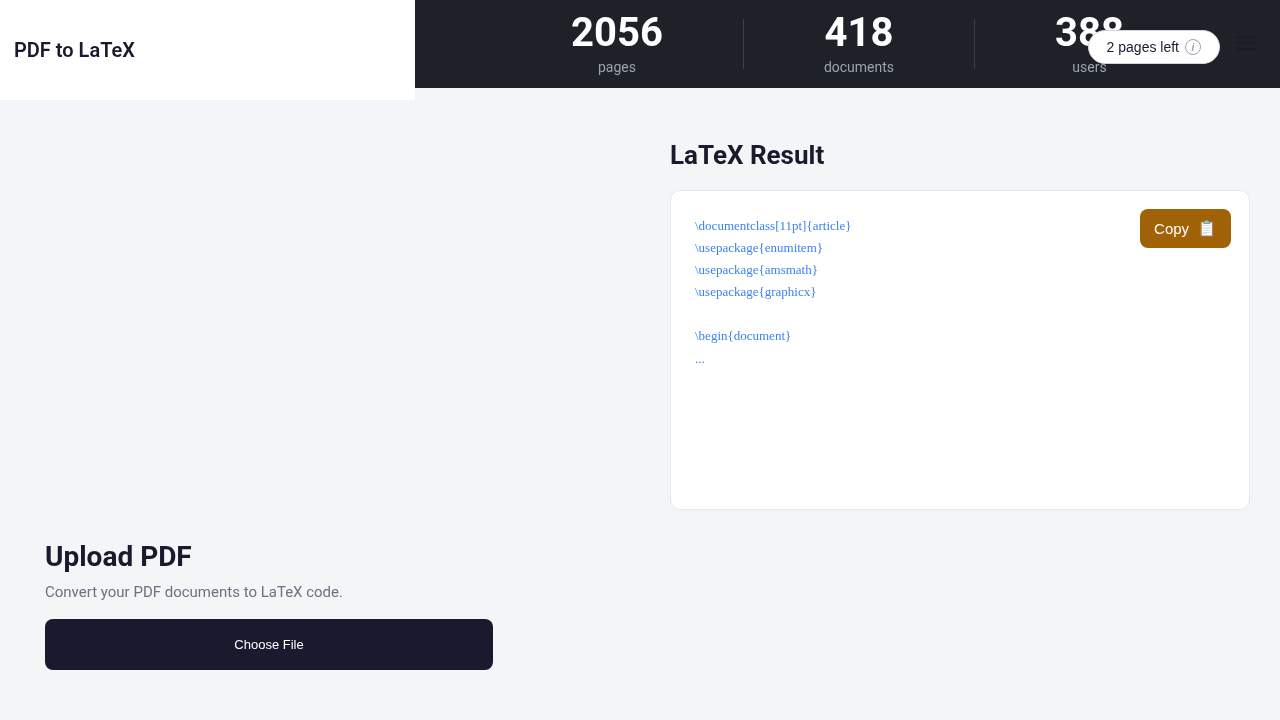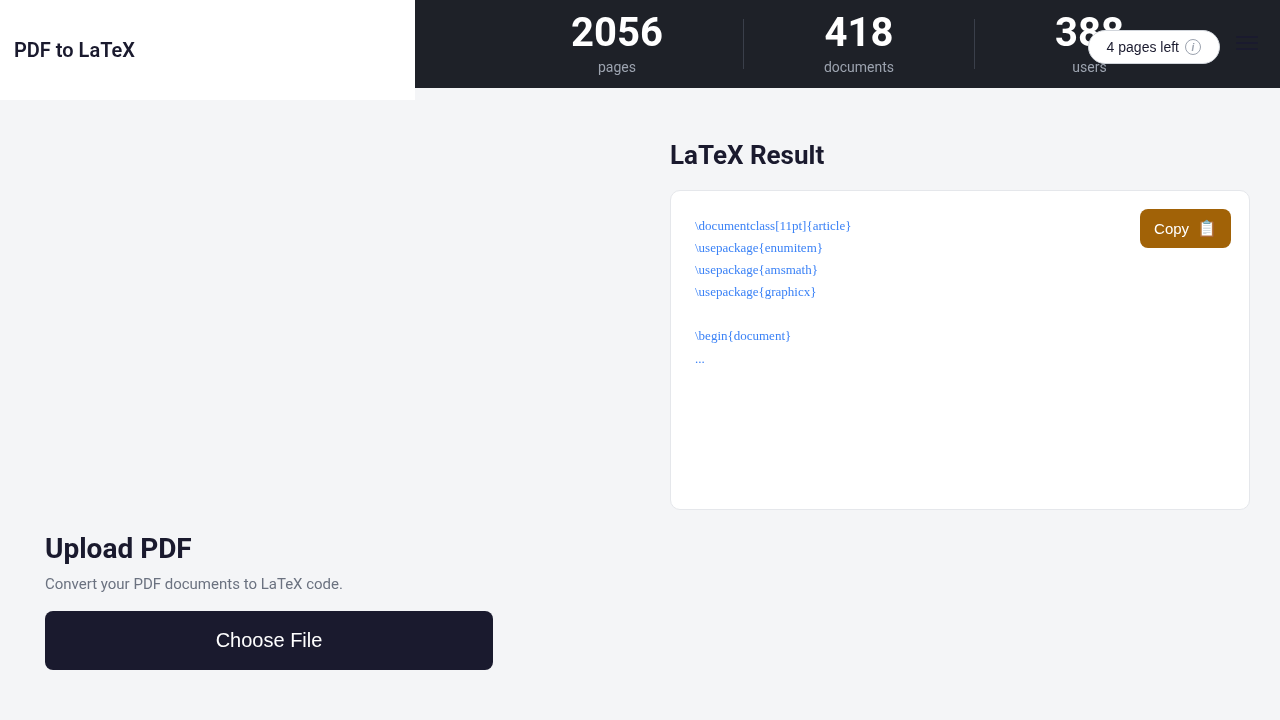--- a/index.html
+++ b/index.html
@@ -152,21 +152,21 @@
       color: #6b7280;
     }
 
     .choose-file-btn {
       margin-top: 8px;
       background: #1a1a2e;
       color: #ffffff;
       border: none;
       border-radius: 8px;
       padding: 18px;
-      font-size: 20px;
+      font-size: 13px;
       font-weight: 500;
       cursor: pointer;
       width: 448px;
       text-align: center;
     }
 
     
     .right-panel {
       position: absolute;
       top: 100px;
@@ -257,21 +257,21 @@
     <div class="stat-label">documents</div>
   </div>
   <div class="stat-separator"></div>
   <div class="stat-item">
     <div class="stat-number">388</div>
     <div class="stat-label">users</div>
   </div>
 </div>
 
 <button class="pages-left-btn">
-  <span>4 pages left</span>
+  <span>2 pages left</span>
   <span class="info-icon">i</span>
 </button>
 
 <button class="menu-icon-btn">
   <div class="menu-line"></div>
   <div class="menu-line"></div>
   <div class="menu-line"></div>
 </button>
 
 <div class="vertical-divider"></div>

